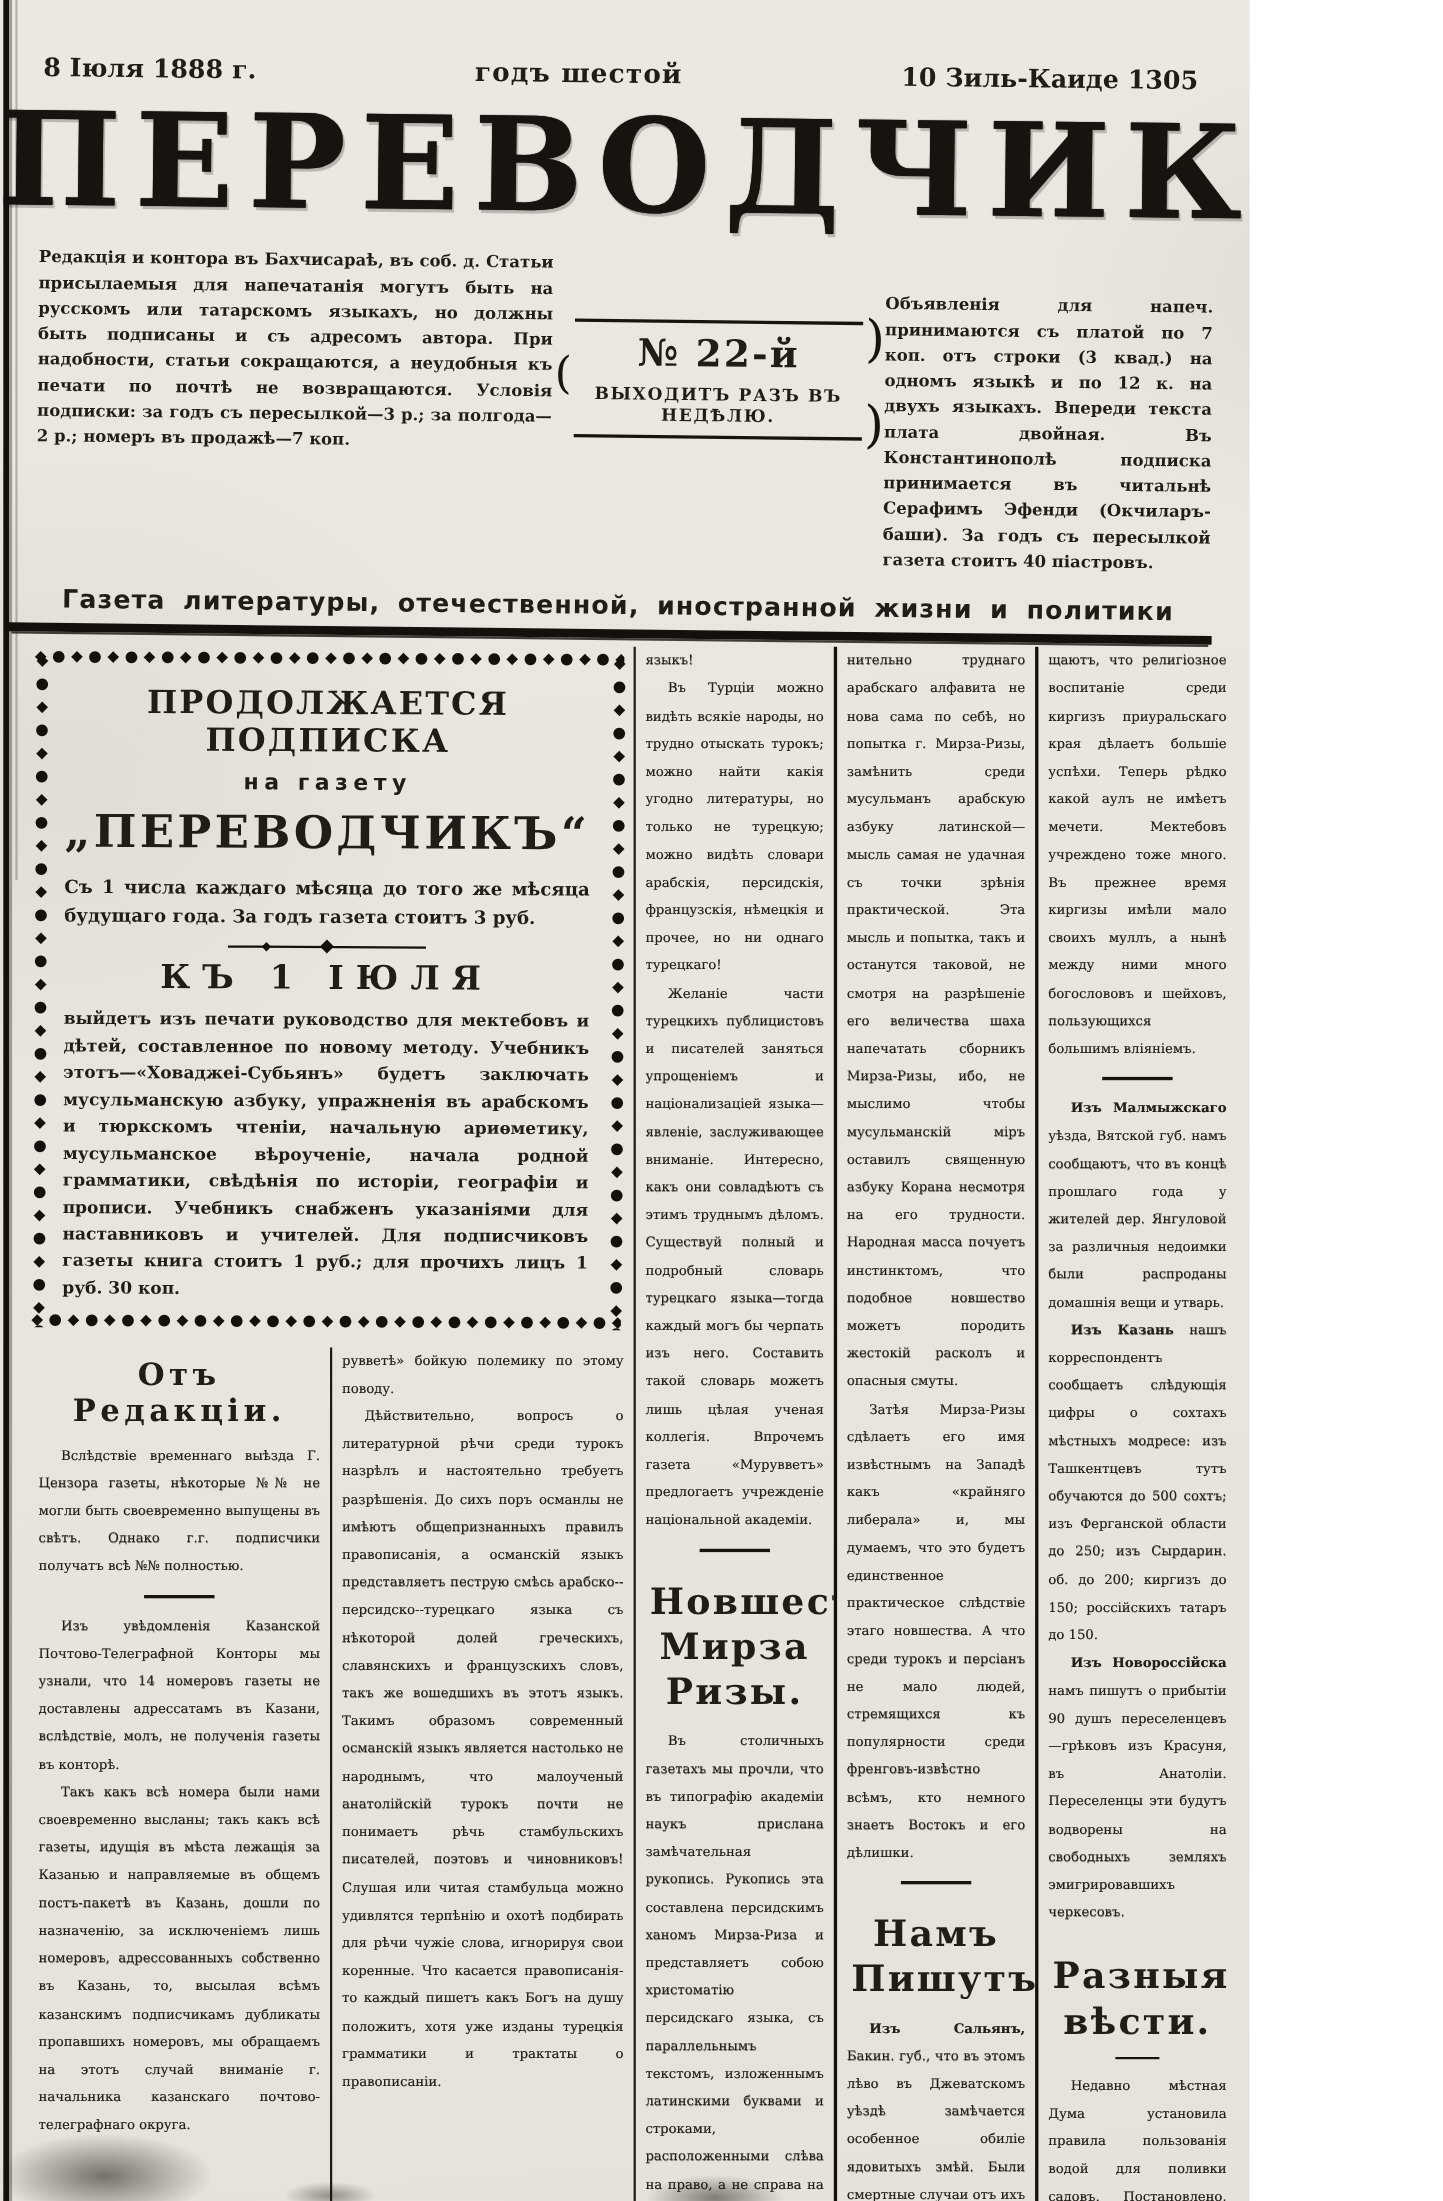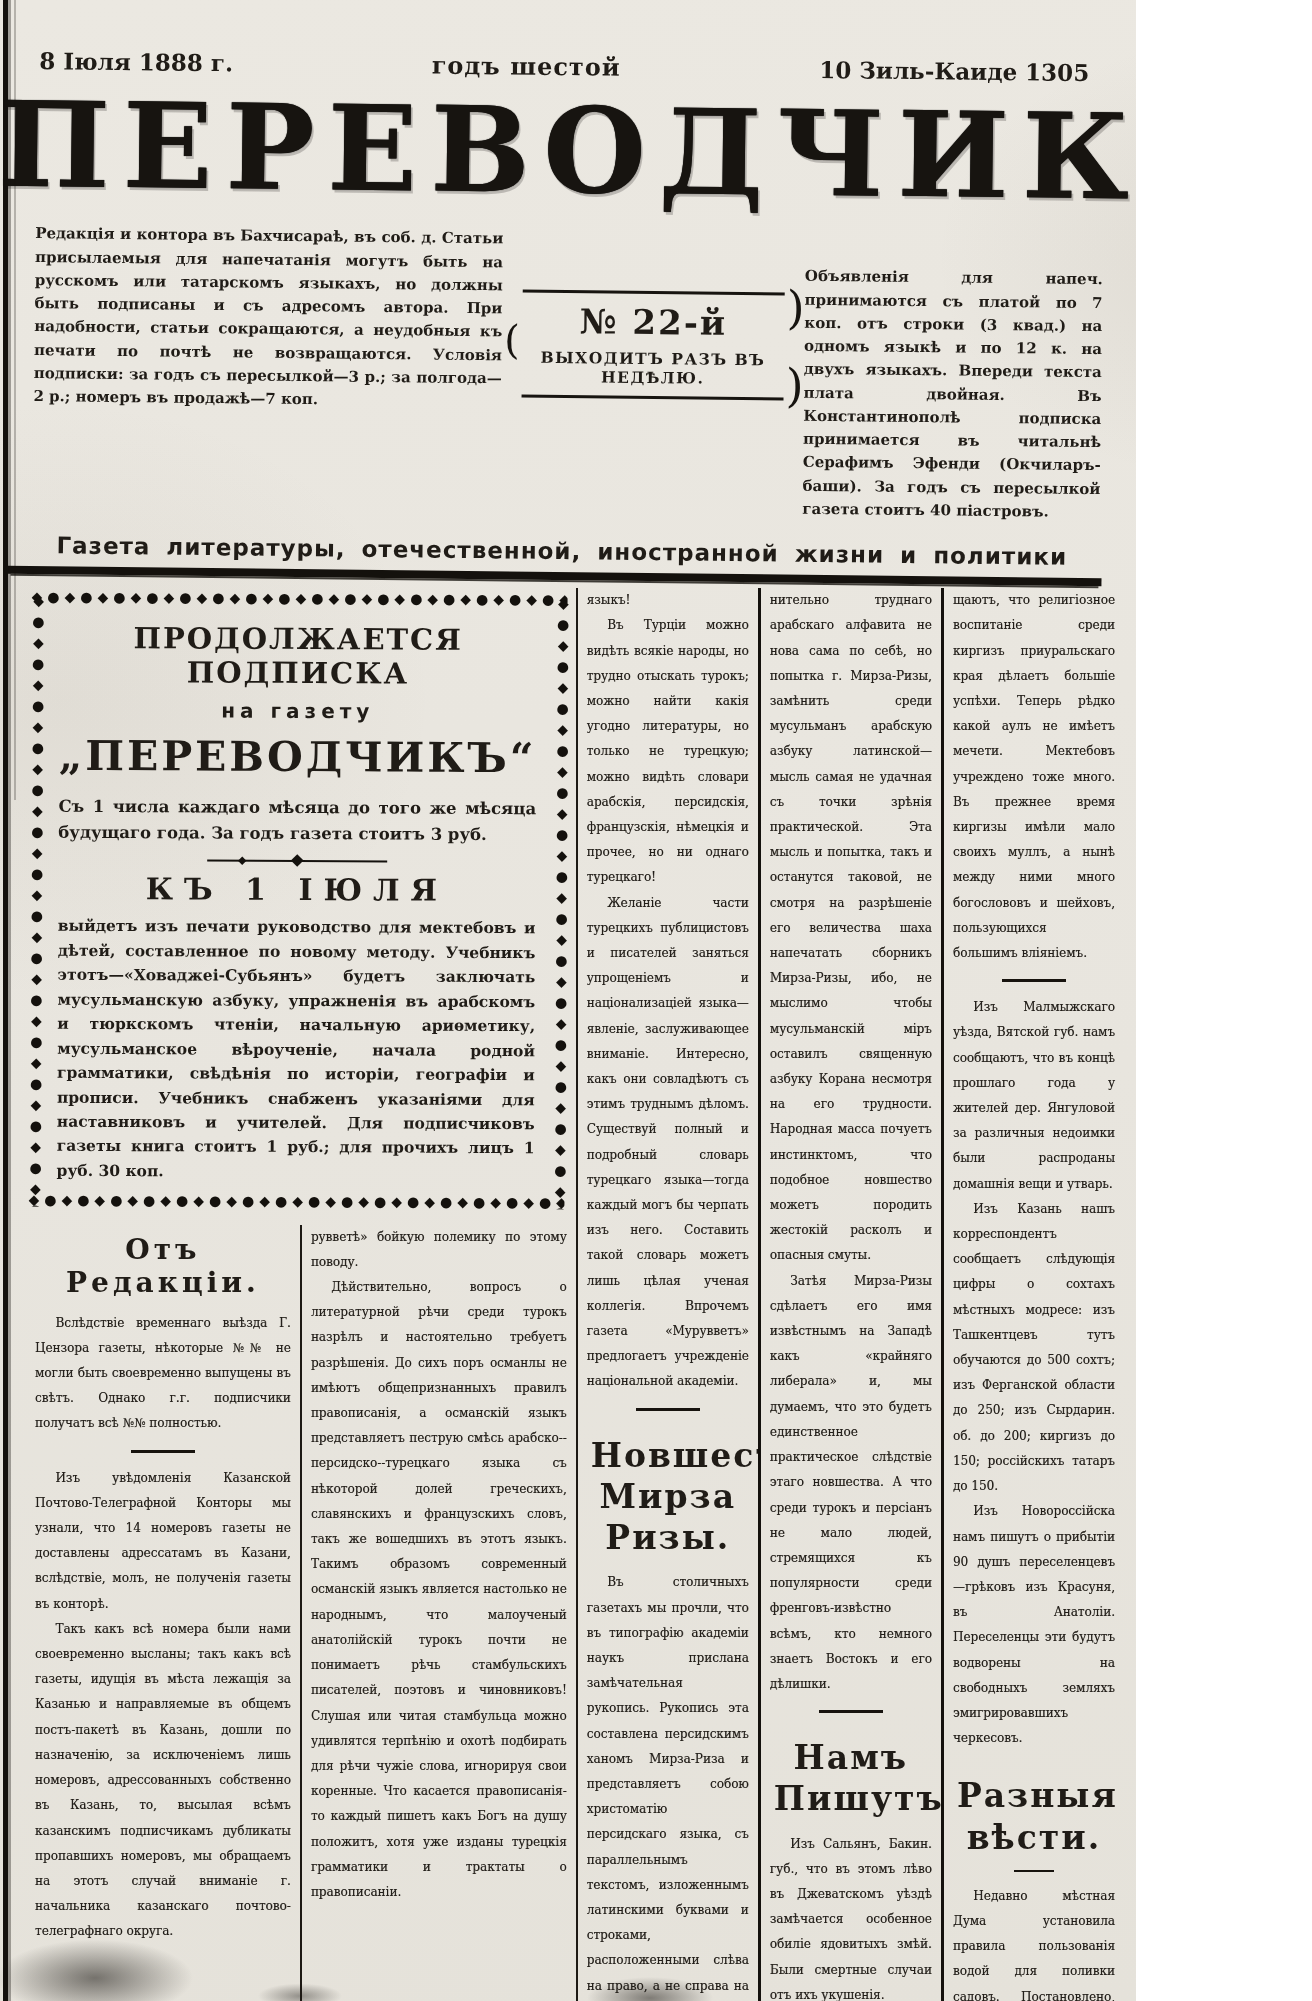--- a/index.html
+++ b/index.html
@@ -46,21 +46,21 @@
   .twocols{display:flex;flex:1;min-height:0;}
   .col{flex:1;padding:0 9px;overflow:hidden;}
   .c2{border-left:2px solid #1d1914;}
   .c3{border-left:2px solid #1d1914;}
   .c4{border-left:3px solid #14110d;}
   .c5{border-left:3px solid #14110d;}
 
   .para{margin:0;font-size:12px;line-height:25.2px;text-align:justify;text-indent:1.7em;
     color:#211d18;text-shadow:.3px .3px 0 rgba(33,29,24,.5);}
   .para.noindent{text-indent:0;}
-  .lead{font-weight:normal;}
+  .lead{font-weight:bold;}
   .hed{margin:8px 0 12px;text-align:center;font-size:28px;font-weight:bold;letter-spacing:4px;}
   .hsec{margin:24px 4px 12px;text-align:center;font-size:33px;font-weight:bold;letter-spacing:2px;line-height:1.25;}
   .dv{background:#17130e;margin:13px auto;}
   .dv.thin{width:64px;height:3px;}
   .dv.short{width:40px;height:2px;margin:4px auto 12px;}
 
   .subbox{position:relative;margin:2px 6px 12px 0;padding:32px 34px 28px 32px;transform:rotate(.3deg);}
   .orn{position:absolute;color:#14110d;font-family:"DejaVu Sans",sans-serif;font-size:14px;
     letter-spacing:5px;white-space:nowrap;overflow:hidden;}
   .orn.t{top:0;left:4px;right:4px;height:19px;}

